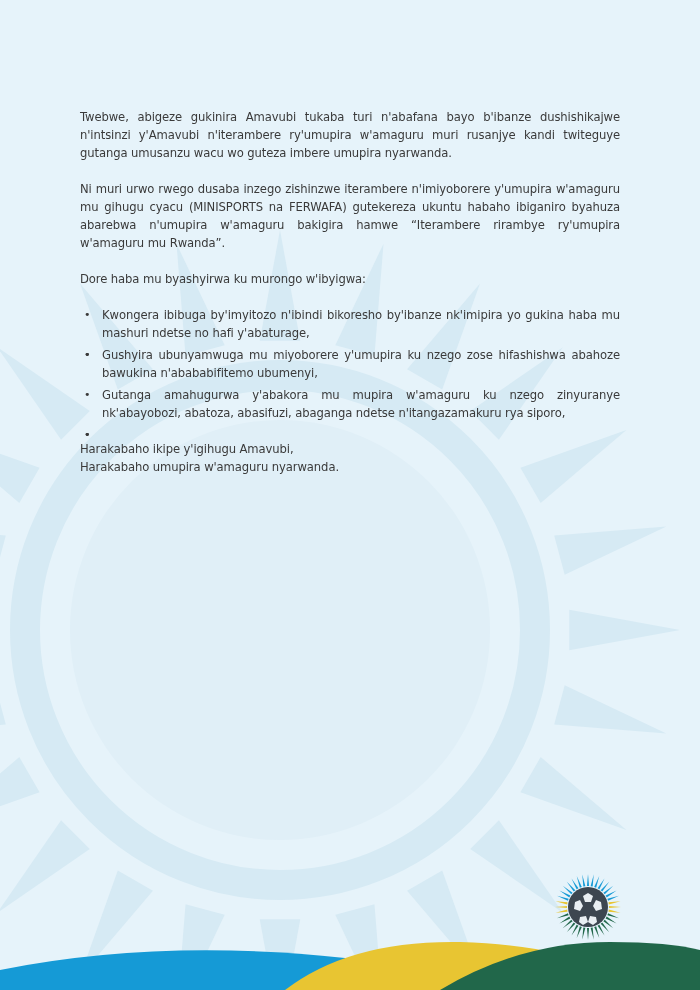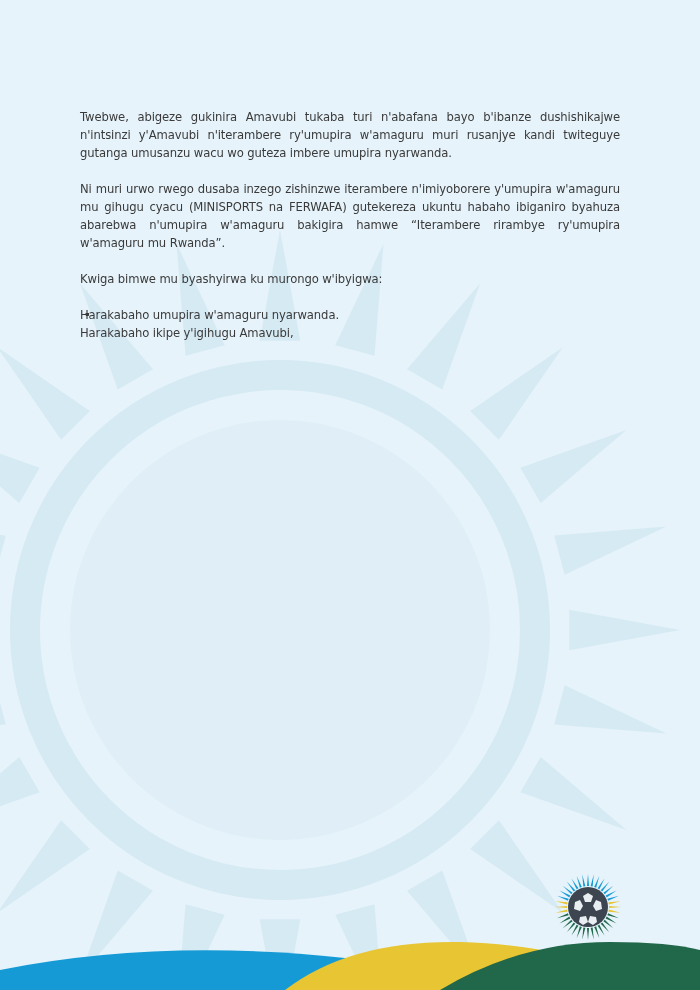--- a/index.html
+++ b/index.html
@@ -62,32 +62,32 @@
       <polygon points="640.3905943951336,237.78914300715144 660.6740201230182,272.9210669193973 746.4101615137754,199.99999999999983" fill="#d6eaf4"></polygon>
       <polygon points="674.1827426353904,305.53400801910084 684.6822163919883,344.7185775314606 786.3703305156273,296.4723819589917" fill="#d6eaf4"></polygon>
     </g>
   <circle cx="400" cy="400" r="255" fill="none" stroke="#d6eaf4" stroke-width="30"></circle>
   <circle cx="400" cy="400" r="210" fill="#e0eff7"></circle>
 </svg>
 
 <div class="content">
   <p>Twebwe, abigeze gukinira Amavubi tukaba turi n'abafana bayo b'ibanze dushishikajwe n'intsinzi y'Amavubi n'iterambere ry'umupira w'amaguru muri rusanjye kandi twiteguye gutanga umusanzu wacu wo guteza imbere umupira nyarwanda.</p>
   <p>Ni muri urwo rwego dusaba inzego zishinzwe iterambere n'imiyoborere y'umupira w'amaguru mu gihugu cyacu (MINISPORTS na FERWAFA) gutekereza ukuntu habaho ibiganiro byahuza abarebwa n'umupira w'amaguru bakigira hamwe “Iterambere rirambye ry'umupira w'amaguru mu Rwanda”.</p>
-  <p>Kwiga bimwe mu byashyirwa ku murongo w'ibyigwa:</p>
+  <p>Dore haba mu byashyirwa ku murongo w'ibyigwa:</p>
   <ul>
+    <li><span class="bullet">•</span><span>Kwongera ibibuga by'imyitozo n'ibindi bikoresho by'ibanze nk'imipira yo gukina haba mu mashuri ndetse no hafi y'abaturage,</span></li>
     <li><span class="bullet">•</span></li>
-    <li><span class="bullet">•</span></li>
-    <li><span class="bullet">•</span></li>
-    <li><span class="bullet">•</span></li>
+    <li><span class="bullet">•</span><span>Gushyira ubunyamwuga mu miyoborere y'umupira ku nzego zose hifashishwa abahoze bawukina n'abababifitemo ubumenyi,</span></li>
+    <li><span class="bullet">•</span><span>Gutanga amahugurwa y'abakora mu mupira w'amaguru ku nzego zinyuranye nk'abayobozi, abatoza, abasifuzi, abaganga ndetse n'itangazamakuru rya siporo,</span></li>
     <li><span class="bullet">•</span></li>
     <li><span class="bullet">•</span></li>
   </ul>
   <div class="closing">
+    <div>Harakabaho ikipe y'igihugu Amavubi,</div>
     <div>Harakabaho umupira w'amaguru nyarwanda.</div>
-    <div>Harakabaho ikipe y'igihugu Amavubi,</div>
   </div>
 </div>
 
 <svg class="logo" viewBox="0 0 70 70">
   <g id="logo-rays">
       <polygon points="55.97375546829429,33.95043744531576 55.97375546829429,36.04956255468424 68,35" fill="#e8c532"></polygon>
       <polygon points="55.83737161992678,37.608437074776774 55.47286236999004,39.67567175702546 67.49865584940287,40.7303898630087" fill="#e8c532"></polygon>
       <polygon points="55.0678547791066,41.18718066365355 54.34991170834188,43.159713039033534 66.00985648593498,46.286664729747066" fill="#21674a"></polygon>
       <polygon points="53.68858632564776,44.577929898929696 52.63902377096352,46.3958255693646 63.578838324886476,51.5" fill="#21674a"></polygon>
       <polygon points="51.741474633565105,47.677658580893244 50.392183022081134,49.28568170633649 60.27946662292628,56.21199111965579" fill="#21674a"></polygon>

